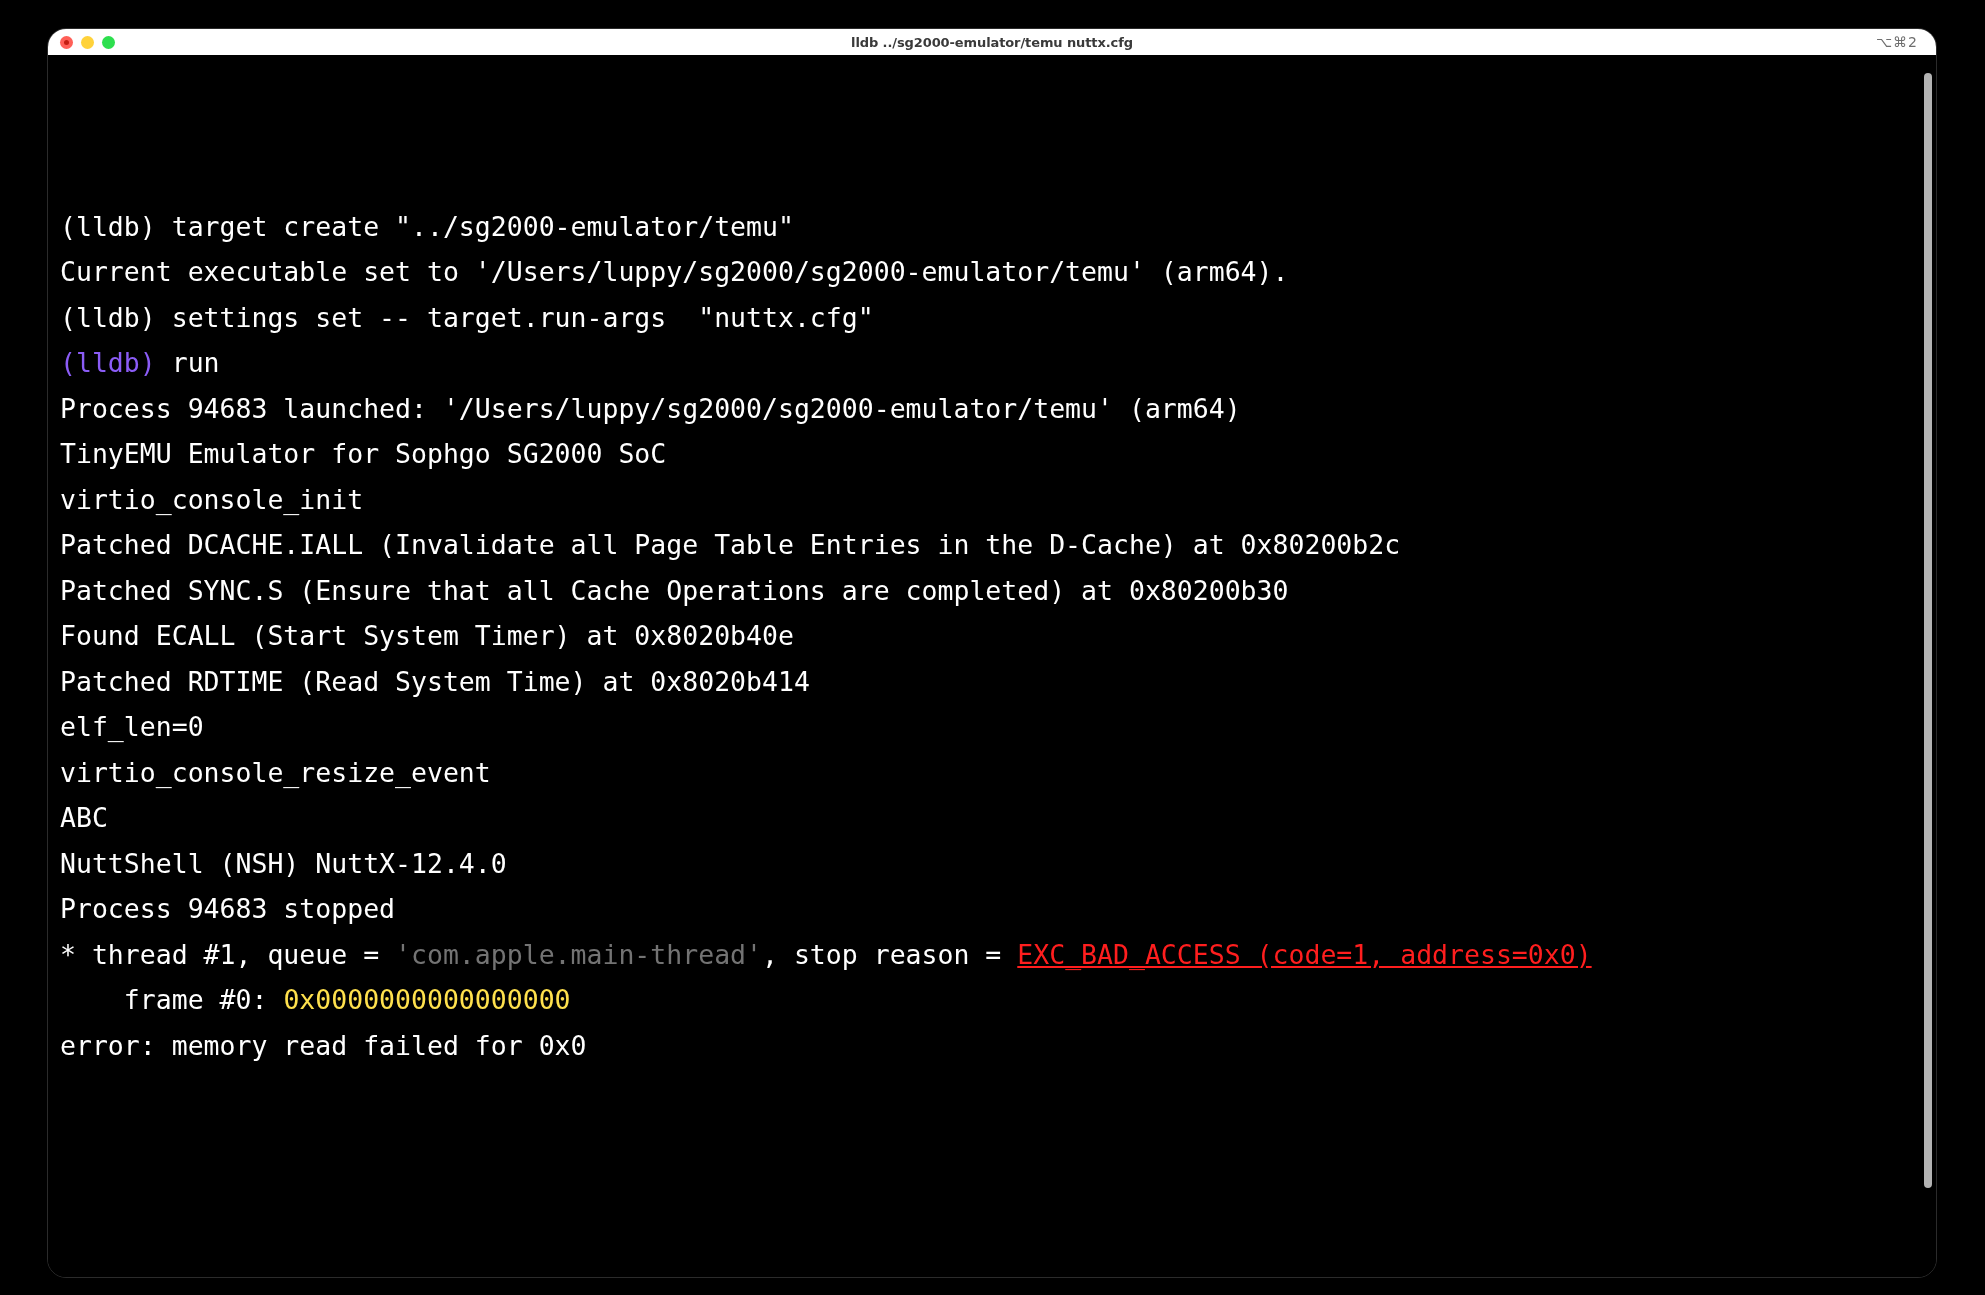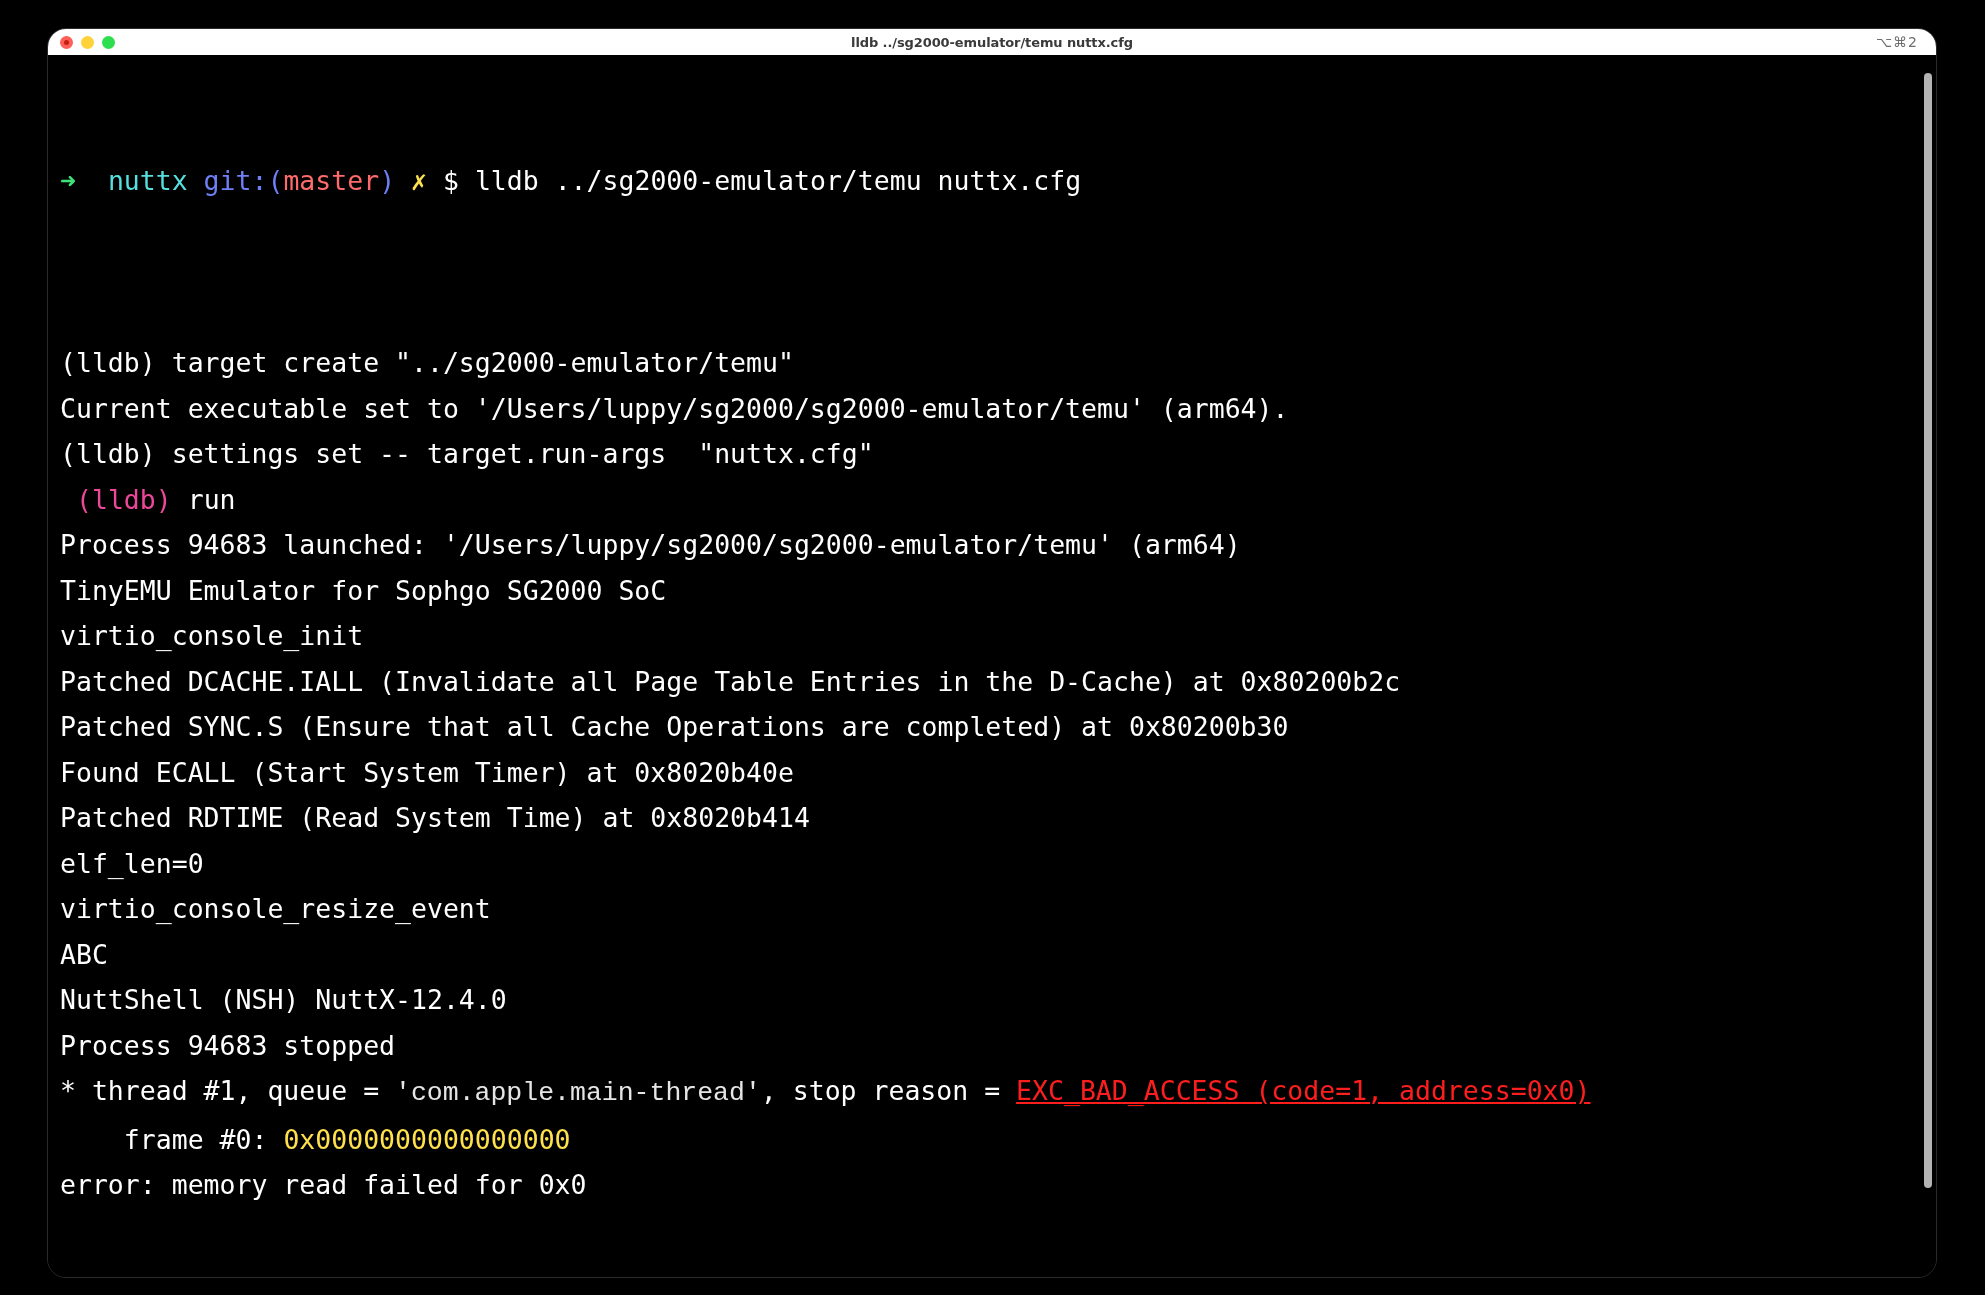--- a/index.html
+++ b/index.html
@@ -111,22 +111,22 @@
     padding-right: 30px;
     letter-spacing: 0px;
   }
   .line {
     min-height: 45.5px;
   }
   .line.blank { min-height: 45.5px; }
 
   
   .c-white   { color: #ffffff; }
-  .c-gray    { color: #ec4899; margin-left: 16px; }
-  .c-green   { color: #e5e5e5; font-family: Liberation Mono, monospace; }
+  .c-gray    { color: #8b5cf6; }
+  .c-green   { color: #737373; }
   .c-prompt-green { color: #3ee07a; }
   .c-cyan    { color: #57dede; }
   .c-blue    { color: #6f7ff5; }
   .c-red     { color: #ff1e1e; text-decoration: underline; }
   .c-yellow  { color: #ffe14d; }
   .c-brightred { color: #fd6b6b; }
 
   
   #scrollbar-track {
     position: absolute;
@@ -155,21 +155,20 @@
       <span class="light red"></span>
       <span class="light yellow"></span>
       <span class="light green"></span>
     </div>
     <div id="title-text">lldb ../sg2000-emulator/temu nuttx.cfg</div>
     <div id="shortcut-badge">⌥⌘2</div>
   </div>
 
   <div id="terminal">
     <div id="lines">
-      <div class="line" id="prompt-line"><span class="c-prompt-green">➜ </span><span class="c-cyan"> nuttx </span><span class="c-blue">git:(</span><span class="c-brightred">master</span><span class="c-blue">) </span><span class="c-yellow">✗ </span><span class="c-white">$ </span><span class="c-white">lldb ../sg2000-emulator/temu nuttx.cfg</span></div>
     <div class="line blank"></div><div class="line"><span class="c-white">(lldb) target create "../sg2000-emulator/temu"</span></div><div class="line"><span class="c-white">Current executable set to '/Users/luppy/sg2000/sg2000-emulator/temu' (arm64).</span></div><div class="line"><span class="c-white">(lldb) settings set -- target.run-args  "nuttx.cfg"</span></div><div class="line"><span class="c-gray">(lldb) </span><span class="c-white">run</span></div><div class="line"><span class="c-white">Process 94683 launched: '/Users/luppy/sg2000/sg2000-emulator/temu' (arm64)</span></div><div class="line"><span class="c-white">TinyEMU Emulator for Sophgo SG2000 SoC</span></div><div class="line"><span class="c-white">virtio_console_init</span></div><div class="line"><span class="c-white">Patched DCACHE.IALL (Invalidate all Page Table Entries in the D-Cache) at 0x80200b2c</span></div><div class="line"><span class="c-white">Patched SYNC.S (Ensure that all Cache Operations are completed) at 0x80200b30</span></div><div class="line"><span class="c-white">Found ECALL (Start System Timer) at 0x8020b40e</span></div><div class="line"><span class="c-white">Patched RDTIME (Read System Time) at 0x8020b414</span></div><div class="line"><span class="c-white">elf_len=0</span></div><div class="line"><span class="c-white">virtio_console_resize_event</span></div><div class="line"><span class="c-white">ABC</span></div><div class="line"><span class="c-white">NuttShell (NSH) NuttX-12.4.0</span></div><div class="line"><span class="c-white">Process 94683 stopped</span></div><div class="line"><span class="c-white">* thread #1, queue = </span><span class="c-green">'com.apple.main-thread'</span><span class="c-white">, stop reason = </span><span class="c-red">EXC_BAD_ACCESS (code=1, address=0x0)</span></div><div class="line"><span class="c-white">    frame #0: </span><span class="c-yellow">0x0000000000000000</span></div><div class="line"><span class="c-white">error: memory read failed for 0x0</span></div></div>
 
     <div id="scrollbar-track">
       <div id="scrollbar-thumb"></div>
     </div>
   </div>
 
 </div>
 
 </body></html>

